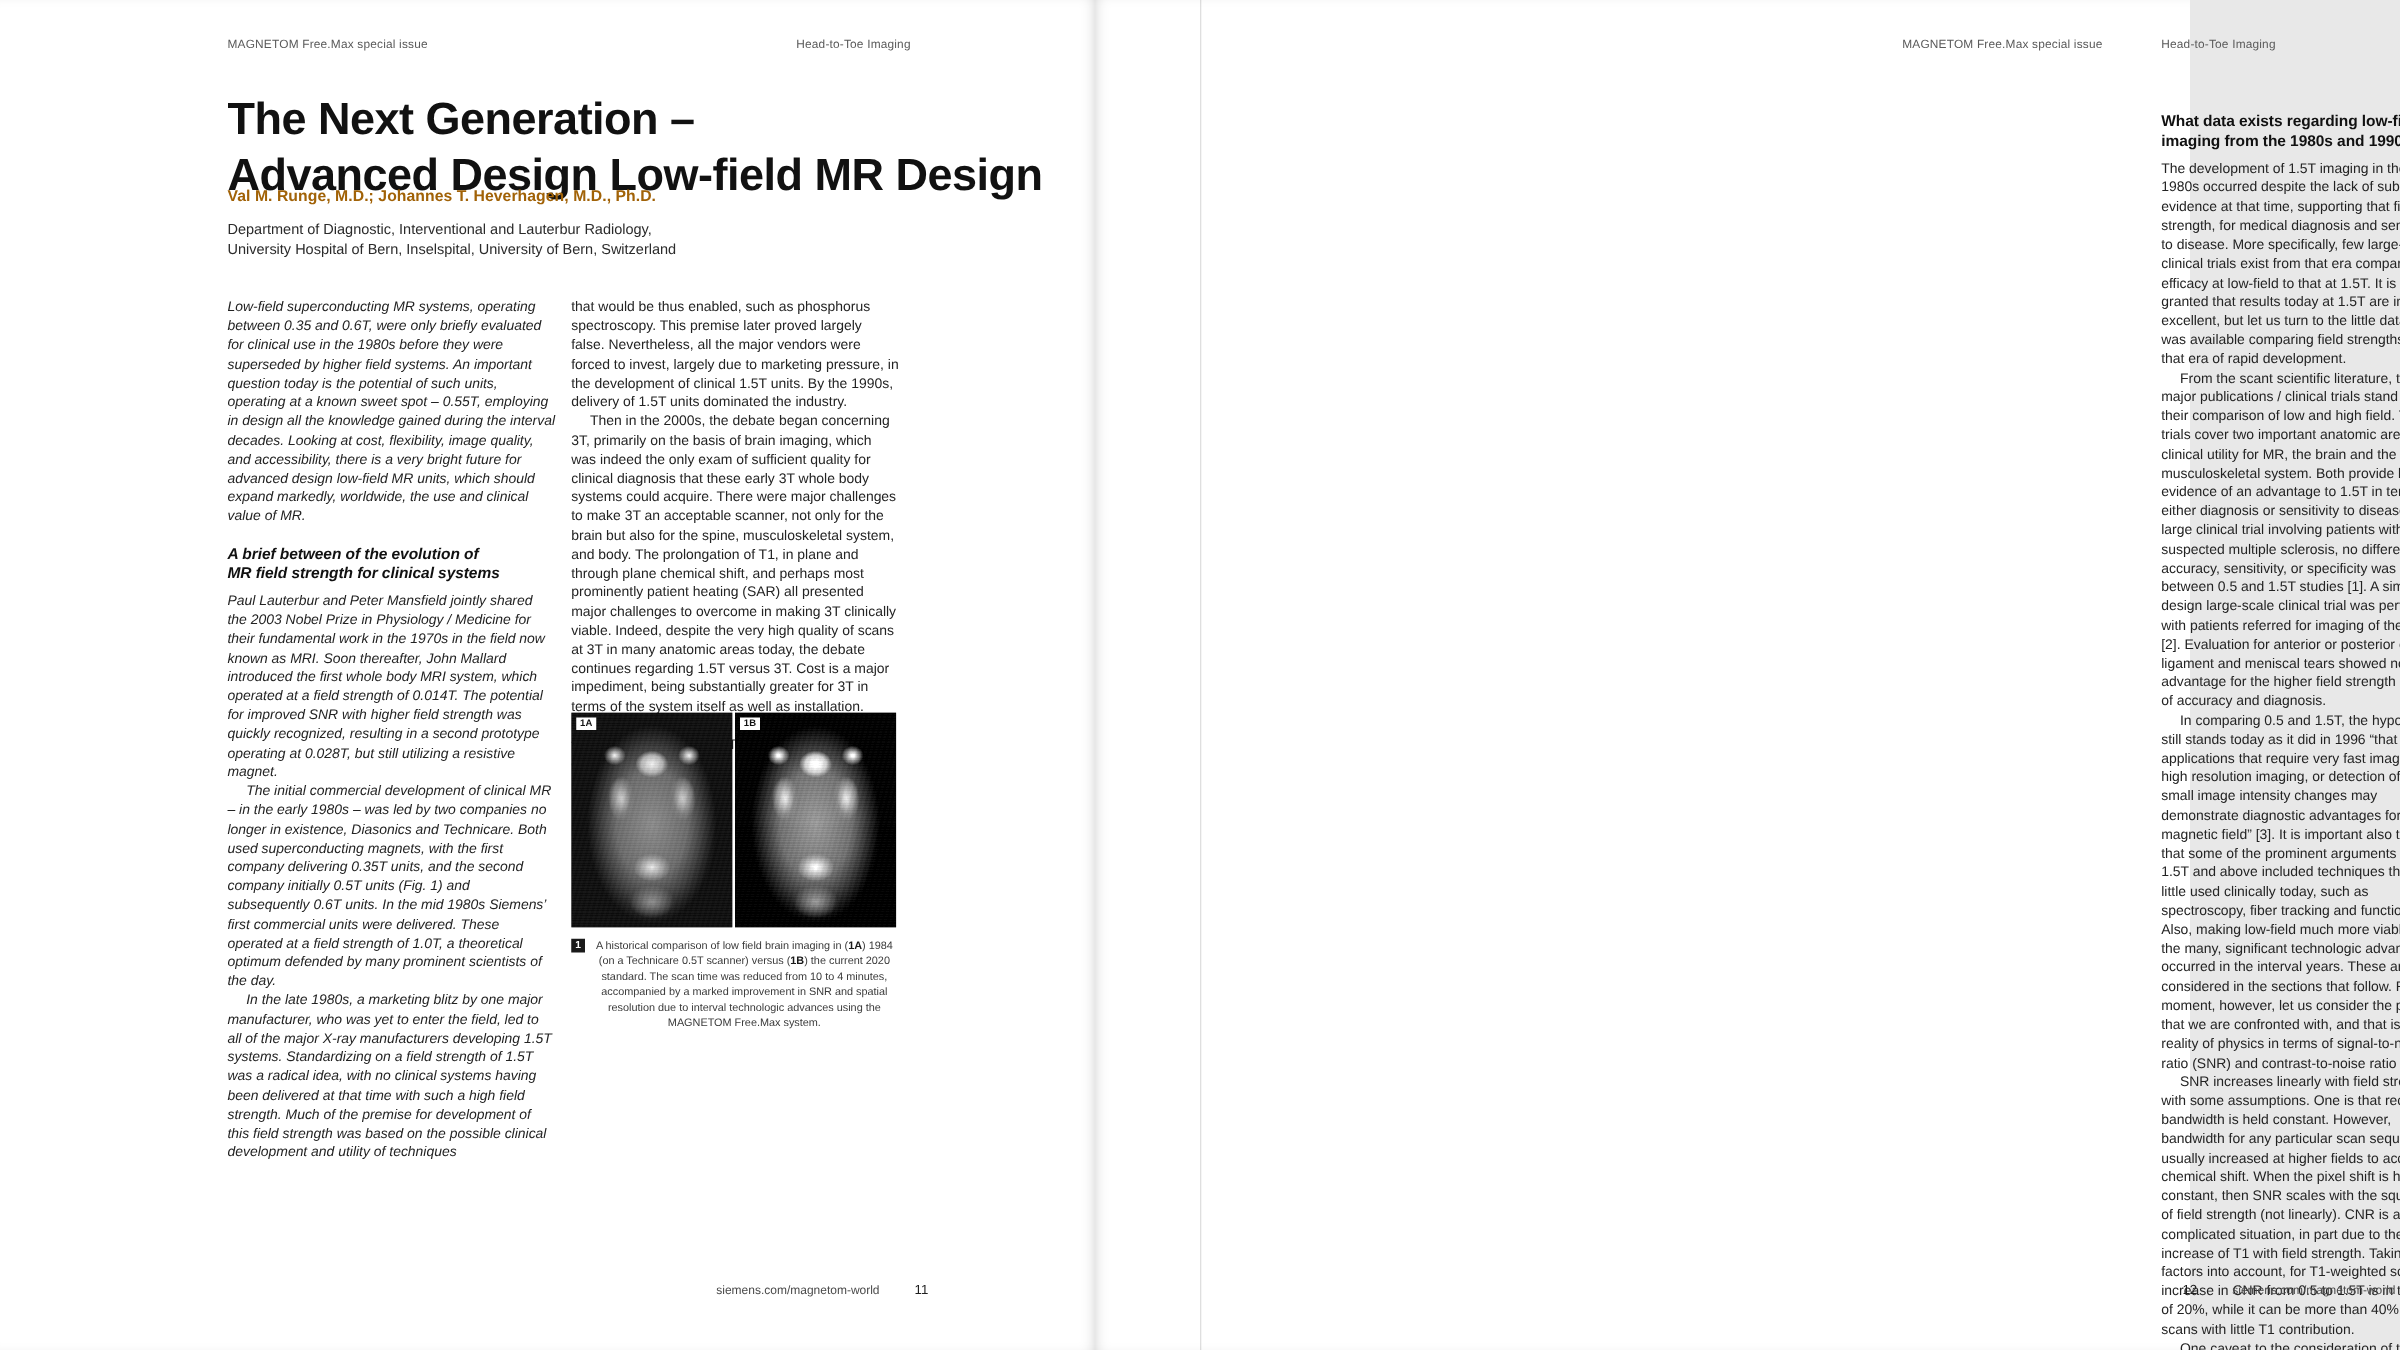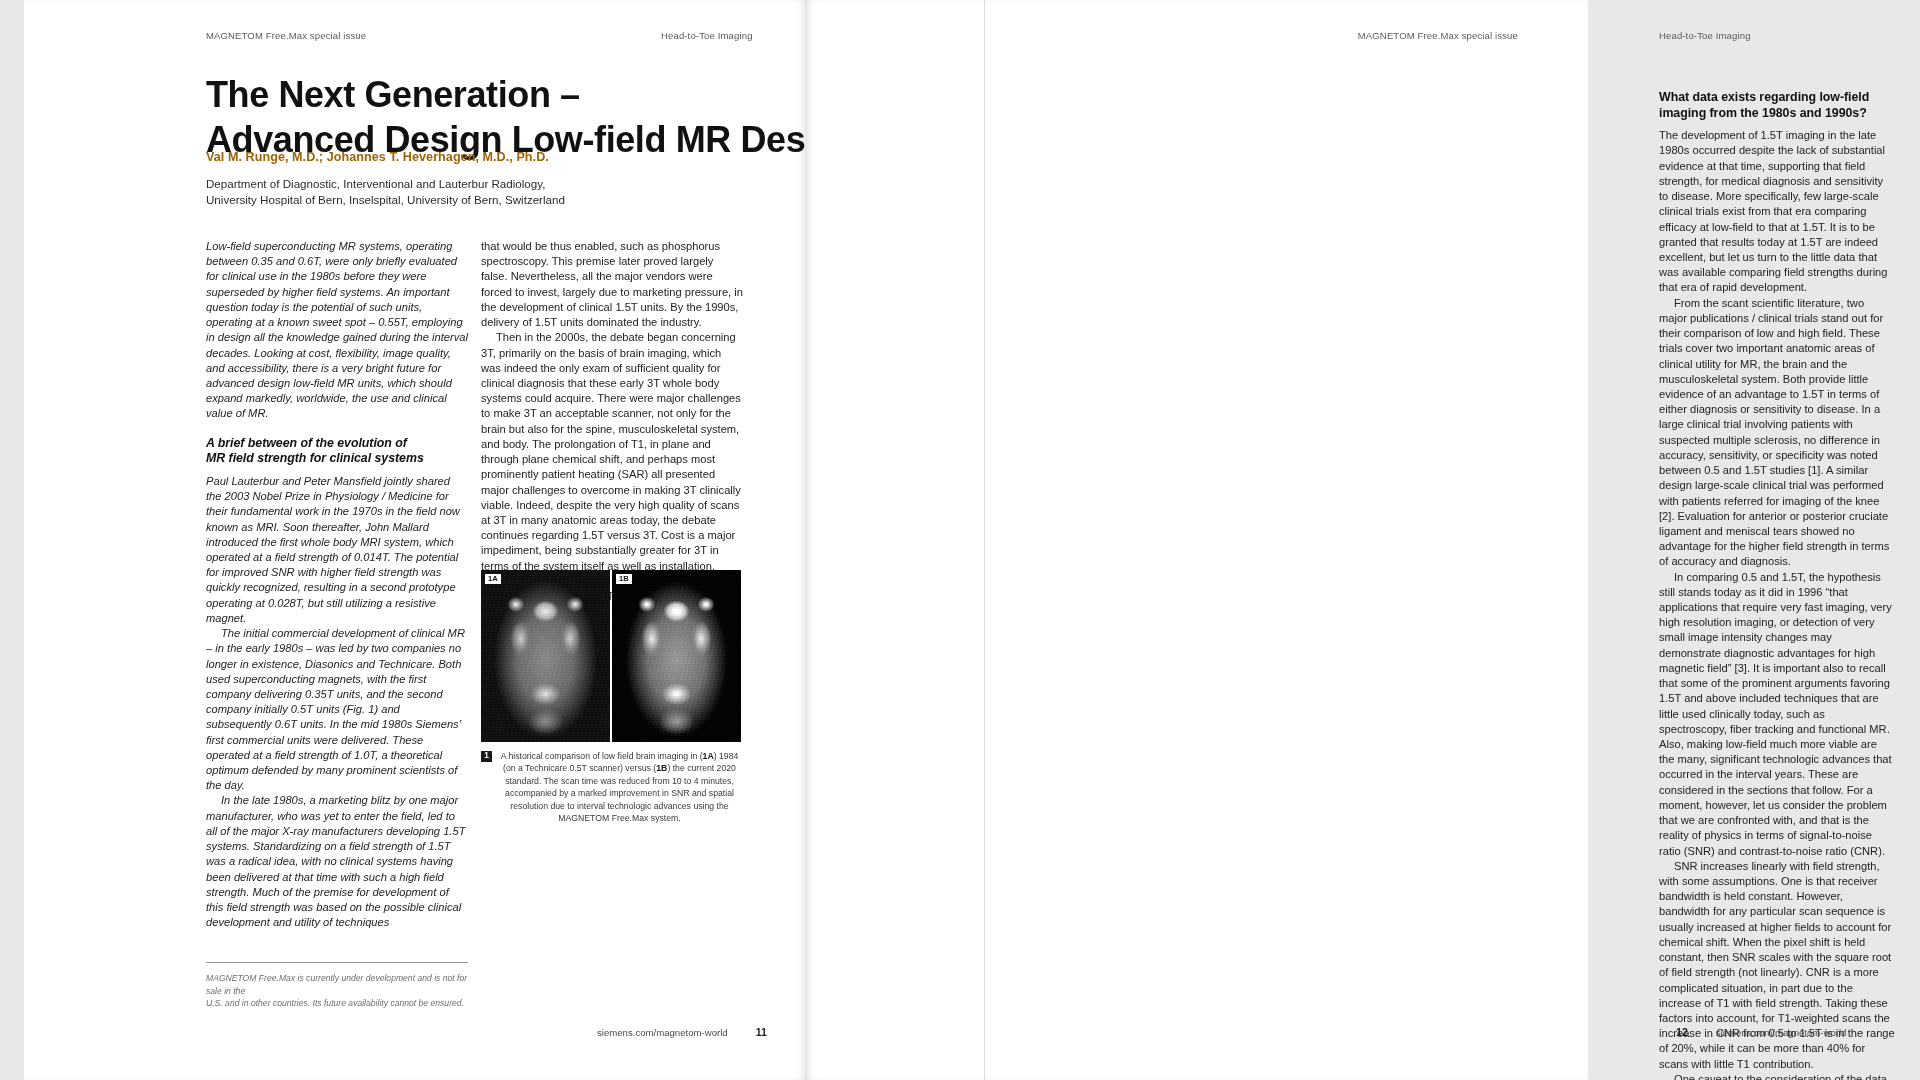--- a/index.html
+++ b/index.html
@@ -4,24 +4,23 @@
 <style>
   * { box-sizing: border-box; margin: 0; padding: 0; }
   html, body {
     width: 1920px; height: 1080px;
     background: #e8e8e8;
     font-family: "Liberation Sans", sans-serif;
     overflow: hidden;
   }
   .spread {
     position: relative;
-    width: 1564px; height: 1080px;
+    width: 1752px; height: 1080px;
     display: flex;
     background: #e8e8e8;
-    margin-left: 24px;
   }
   .page {
     position: relative;
     width: 960px; height: 1080px;
     background: #ffffff;
   }
   .page-left  { box-shadow: inset -6px 0 14px -10px rgba(0,0,0,.35); }
   .page-right { box-shadow: inset  6px 0 14px -10px rgba(0,0,0,.35); }
 
   
@@ -140,21 +139,21 @@
       repeating-linear-gradient(104deg, rgba(255,255,255,.02) 0 2px, rgba(0,0,0,.02) 2px 4px);
     pointer-events: none;
   }
   .brain.blur { filter: blur(.55px) contrast(1.02); }
 
   
   .footer {
     position: absolute; bottom: 42px;
     font-size: 9.6px; color: #4a4a4a; white-space: nowrap;
   }
-  .footer .pgnum { font-weight: bold; color: #1f1f1f; font-size: 10.6px; text-align: right; }
+  .footer .pgnum { font-weight: normal; color: #1f1f1f; font-size: 10.6px; text-align: right; }
   .f-left  { left: 573px; }
   .f-left .pgnum { margin-left: 28px; }
   .f-right { left: 870px; }
   .f-right .pgnum { margin-right: 28px; }
 
   .gutter {
     position: absolute; left: 960px; top: 0;
     width: 1px; height: 1080px;
     background: linear-gradient(to right, rgba(0,0,0,.10), rgba(0,0,0,.16));
   }
@@ -190,27 +189,20 @@
       <p>Paul Lauterbur and Peter Mansfield jointly shared the 2003 Nobel Prize in Physiology / Medicine for their fundamental work in the 1970s in the field now known as MRI. Soon thereafter, John Mallard introduced the first whole body MRI system, which operated at a field strength of 0.014T. The potential for improved SNR with higher field strength was quickly recognized, resulting in a second prototype operating at 0.028T, but still utilizing a resistive magnet.</p>
       <p>The initial commercial development of clinical MR – in the early 1980s – was led by two companies no longer in existence, Diasonics and Technicare. Both used superconducting magnets, with the first company delivering 0.35T units, and the second company initially 0.5T units (Fig. 1) and subsequently 0.6T units. In the mid 1980s Siemens’ first commercial units were delivered. These operated at a field strength of 1.0T, a theoretical optimum defended by many prominent scientists of the day.</p>
       <p>In the late 1980s, a marketing blitz by one major manufacturer, who was yet to enter the field, led to all of the major X-ray manufacturers developing 1.5T systems. Standardizing on a field strength of 1.5T was a radical idea, with no clinical systems having been delivered at that time with such a high field strength. Much of the premise for development of this field strength was based on the possible clinical development and utility of techniques</p>
     </div>
 
     <div class="col L-c2">
       <p>that would be thus enabled, such as phosphorus spectroscopy. This premise later proved largely false. Nevertheless, all the major vendors were forced to invest, largely due to marketing pressure, in the development of clinical 1.5T units. By the 1990s, delivery of 1.5T units dominated the industry.</p>
       <p>Then in the 2000s, the debate began concerning 3T, primarily on the basis of brain imaging, which was indeed the only exam of sufficient quality for clinical diagnosis that these early 3T whole body systems could acquire. There were major challenges to make 3T an acceptable scanner, not only for the brain but also for the spine, musculoskeletal system, and body. The prolongation of T1, in plane and through plane chemical shift, and perhaps most prominently patient heating (SAR) all presented major challenges to overcome in making 3T clinically viable. Indeed, despite the very high quality of scans at 3T in many anatomic areas today, the debate continues regarding 1.5T versus 3T. Cost is a major impediment, being substantially greater for 3T in terms of the system itself as well as installation. Reflecting this debate and heavily these costs, today for new MRI units two 1.5T systems are still sold for every 3T.</p>
     </div>
 
-    <div class="footnote">
-      <div class="rule"></div>
-      <div class="ftext">
-        <div>MAGNETOM Free.Max is currently under development and is not for sale in the</div>
-        <div>U.S. and in other countries. Its future availability cannot be ensured.</div>
-      </div>
-    </div>
 
     <div class="figure fig1">
       <div class="figwrap">
         <div class="panel">
           <div class="brain blur"></div>
           <div class="tag">1A</div>
         </div>
         <div class="panel">
           <div class="brain hi"></div>
           <div class="tag">1B</div>

